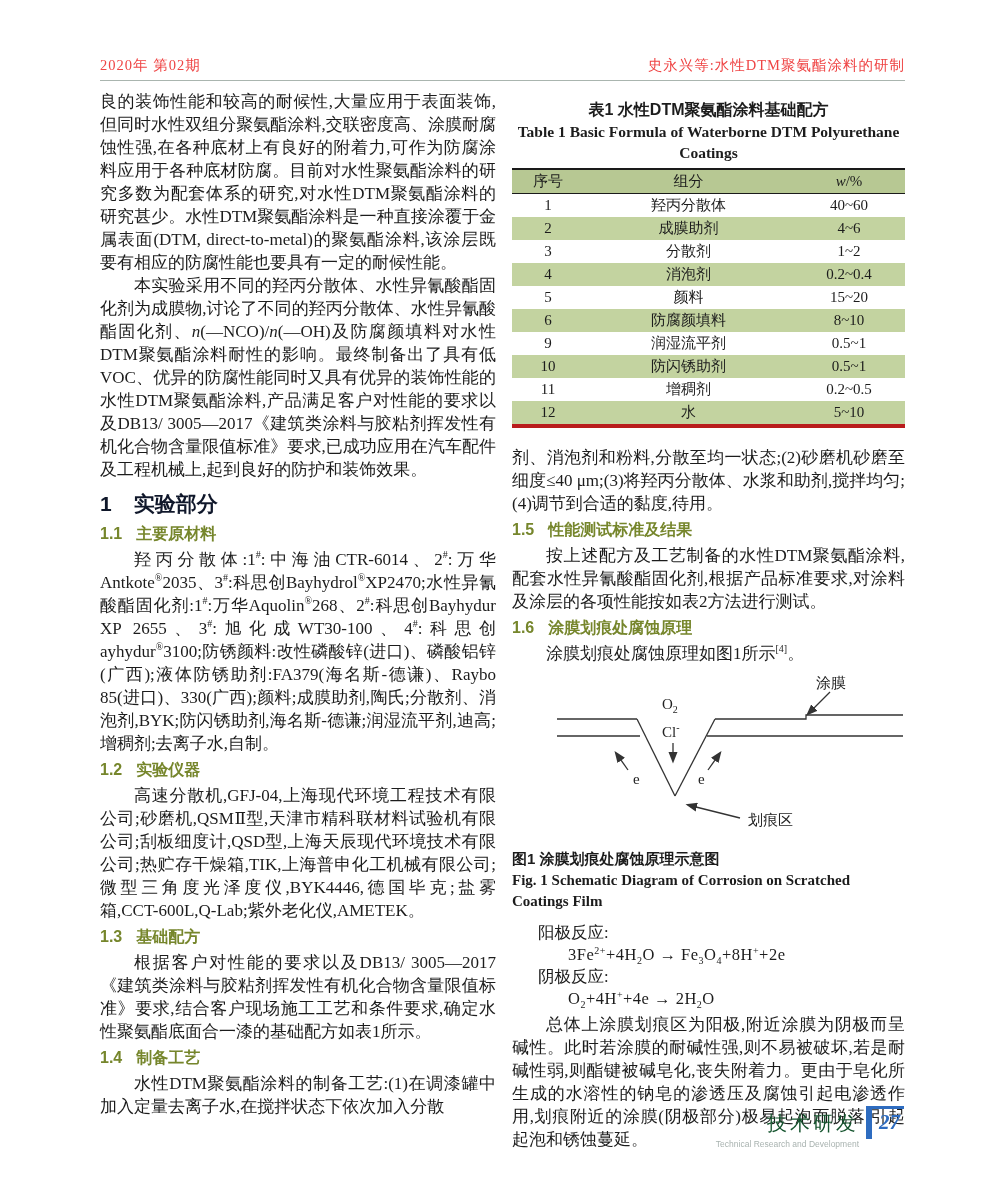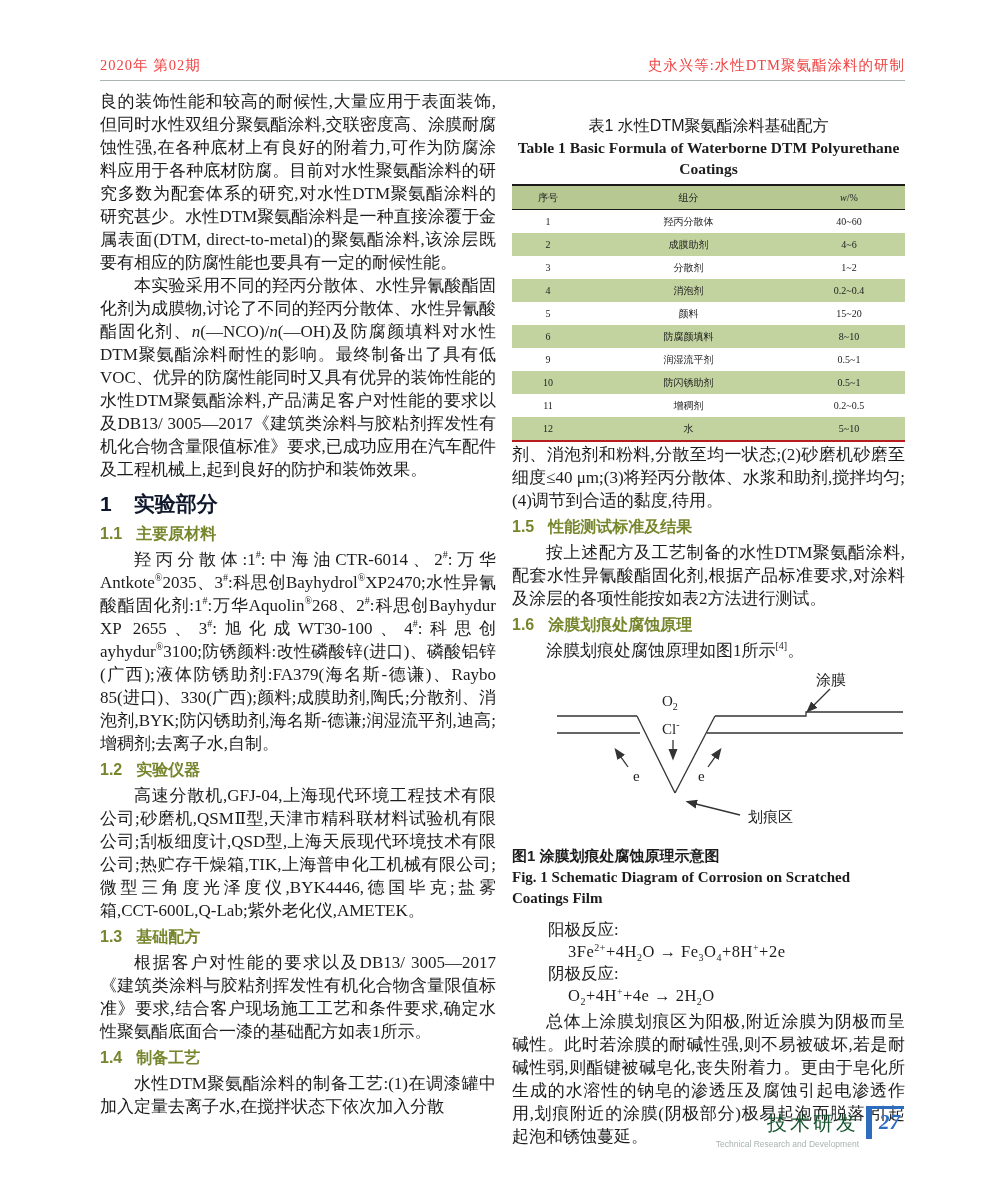--- a/index.html
+++ b/index.html
@@ -22,46 +22,46 @@
   sub { font-size:10px; line-height:0; }
 
   h1.sec { font-family:"Liberation Sans","DejaVu Sans",sans-serif; font-size:21px; font-weight:bold;
            color:#0f172a; margin:10px 0 6px 0; line-height:26px; }
   h1.sec .n { margin-right:22px; }
   h2.subsec { font-family:"Liberation Sans","DejaVu Sans",sans-serif; font-size:16px; font-weight:bold;
               color:#76862c; margin:4px 0 3px 0; line-height:22px; }
   h2.subsec .n { margin-right:14px; }
 
   
-  .tbl-title-cn { font-family:"Liberation Sans","DejaVu Sans",sans-serif; font-weight:normal;
-                  font-size:16px; text-align:center; margin-top:24px; }
+  .tbl-title-cn { font-family:"Liberation Sans","DejaVu Sans",sans-serif; font-weight:bold;
+                  font-size:16px; text-align:center; margin-top:8px; }
   .tbl-title-en { font-family:"Liberation Serif",serif; font-weight:bold; font-size:15.5px;
                   text-align:center; line-height:21px; }
   table.formula { width:100%; border-collapse:collapse; margin-top:5px;
-                  border-top:2px solid #1a1a1a; border-bottom:2px solid #b91c1c;
-                  font-size:10px; }
+                  border-top:2px solid #1a1a1a; border-bottom:4px solid #b91c1c;
+                  font-size:15px; }
   table.formula th { font-weight:normal; }
   table.formula th, table.formula td { height:21px; text-align:center; padding:0 4px; }
   table.formula thead tr { background:#b7c893; border-bottom:1.5px solid #1a1a1a; }
   table.formula tbody tr:nth-child(even) { background:#c3d3a0; }
   table.formula .c-no { width:72px; }
   table.formula .c-wt { width:112px; }
 
   
   .fig-wrap { position:relative; width:393px; height:172px; margin-top:6px; }
   .fig-wrap svg { position:absolute; left:0; top:0; }
   .fig-label { position:absolute; font-size:15px; color:#222; white-space:nowrap; }
   .fig-cap-cn { font-family:"Liberation Sans","DejaVu Sans",sans-serif; font-weight:bold;
                 font-size:15px; text-align:left; margin-top:4px; }
   .fig-cap-en { font-family:"Liberation Serif",serif; font-weight:bold; font-size:15px;
                 line-height:21px; }
 
   
   .eq-block { margin-top:10px; font-size:16.5px; line-height:22px; }
-  .eq-label { margin-left:36px; }
+  .eq-label { margin-left:26px; }
   .eq-line  { margin-left:56px; letter-spacing:0.5px; }
 
   
   .pg-footer { position:absolute; top:1106px; right:100px; display:flex; align-items:flex-start; }
   .f-text { text-align:right; margin-right:7px; padding-top:4px; }
   .f-cn { font-family:"Liberation Sans","DejaVu Sans",sans-serif; font-size:20px; color:#14532d; letter-spacing:3px; }
   .f-en { font-family:"Liberation Sans","DejaVu Sans",sans-serif; font-size:8.5px; color:#a9b3b0; margin-top:2px; }
   .f-pagebox { border-top:3px solid #2e6cc0; display:flex; }
   .f-bar { width:6px; height:30px; background:#2e6cc0; }
   .f-num { font-family:"Liberation Serif",serif; font-style:italic; font-weight:bold;
@@ -157,21 +157,21 @@
             <td>0.2~0.5</td>
           </tr>
         <tr>
             <td>12</td>
             <td>水</td>
             <td>5~10</td>
           </tr>
       </tbody>
     </table>
 
-    <p class="body" style="margin-top:1px">剂、消泡剂和粉料,分散至均一状态;(2)砂磨机砂磨至细度≤40 μm;(3)将羟丙分散体、水浆和助剂,搅拌均匀;(4)调节到合适的黏度,待用。</p>
+    <p class="body" style="margin-top:18px">剂、消泡剂和粉料,分散至均一状态;(2)砂磨机砂磨至细度≤40 μm;(3)将羟丙分散体、水浆和助剂,搅拌均匀;(4)调节到合适的黏度,待用。</p>
 
     <h2 class="subsec"><span class="n">1.5</span><span>性能测试标准及结果</span></h2>
     <p class="body indent">按上述配方及工艺制备的水性DTM聚氨酯涂料,配套水性异氰酸酯固化剂,根据产品标准要求,对涂料及涂层的各项性能按如表2方法进行测试。</p>
 
     <h2 class="subsec"><span class="n">1.6</span><span>涂膜划痕处腐蚀原理</span></h2>
     <p class="body indent"><span>涂膜划痕处腐蚀原理如图1所示</span><sup>[4]</sup><span>。</span></p>
 
     <div class="fig-wrap">
       <svg width="393" height="172" viewBox="0 0 393 172">
         <defs>

